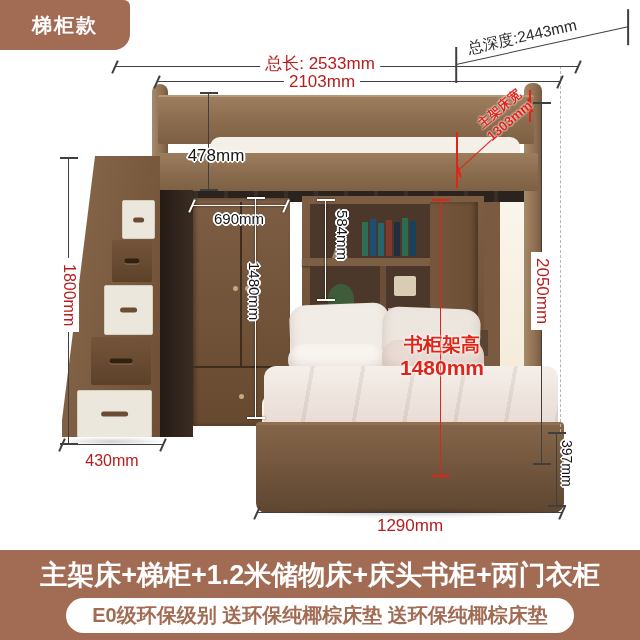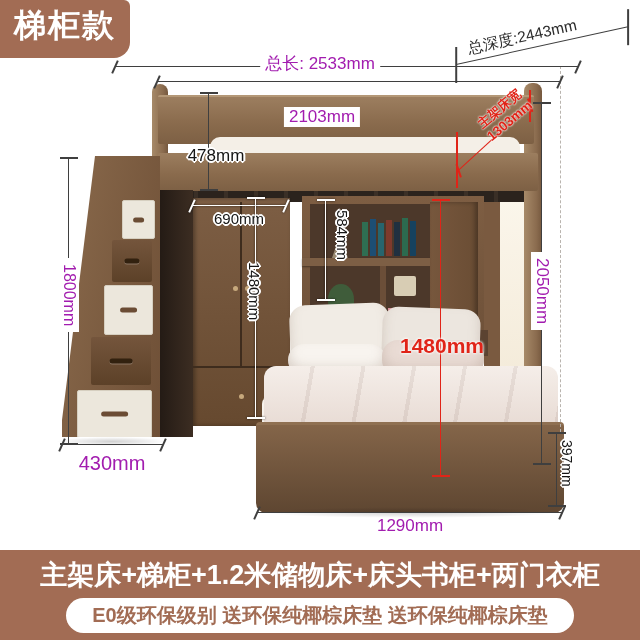--- a/index.html
+++ b/index.html
@@ -47,32 +47,32 @@
         background:var(--dimc);transform:rotate(24deg);}
   .dimh::before{left:-1px;} .dimh::after{right:-1px;}
   .dimv{width:0;border-left:1.6px solid var(--dimc);}
   .dimv::before,.dimv::after{content:"";position:absolute;left:-9px;width:18px;height:2.4px;background:var(--dimc);}
   .dimv::before{top:-1px;} .dimv::after{bottom:-1px;}
   .light{--dimc:#ffffff;filter:drop-shadow(0 0 1px rgba(0,0,0,.65));}
   .redline{--dimc:var(--red);}
   .vtick{position:absolute;width:2.2px;background:var(--red);}
   .dashed{position:absolute;width:0;border-left:1.2px dashed #b9b4ae;}
 
-  .lbl{position:absolute;font-size:15px;color:#a21caf;white-space:nowrap;line-height:1.15;}
+  .lbl{position:absolute;font-size:15px;color:#b91c1c;white-space:nowrap;line-height:1.15;}
   .c{transform:translateX(-50%);}
   .bgw{background:#fff;padding:0 5px;}
   .vert{writing-mode:vertical-rl;}
   .vert.bgw{padding:6px 1px;}
   .halo{font-weight:normal;color:#161616;
     text-shadow:-2px 0 #fff,2px 0 #fff,0 -2px #fff,0 2px #fff,-1px -1px #fff,1px -1px #fff,-1px 1px #fff,1px 1px #fff;}
   .red{color:var(--red);}
 
   
-  .badge{left:0;top:0;width:130px;height:58px;background:var(--brown);color:#fff;
-         border-radius:0 6px 16px 0;font-size:32px;font-weight:bold;line-height:50px;text-align:center;letter-spacing:2px;}
+  .badge{left:0;top:0;width:130px;height:50px;background:var(--brown);color:#fff;
+         border-radius:0 6px 16px 0;font-size:20px;font-weight:bold;line-height:50px;text-align:center;letter-spacing:2px;}
   .banner{left:0;top:550px;width:640px;height:90px;background:var(--brown);text-align:center;}
   .banner-title{margin-top:7px;font-size:27px;font-weight:bold;color:#fff;letter-spacing:0px;}
   .pill{display:inline-block;margin-top:5px;padding:4px 26px;background:#fff;border-radius:18px;
         color:var(--brown);font-size:20px;font-weight:bold;white-space:nowrap;}
 </style>
 <style>#dimDepth::before,#dimDepth::after{height:36px;top:-18px;transform:rotate(12.4deg);}</style></head>
 <body>
 
 <div class="stage">
 
@@ -148,21 +148,21 @@
   <div class="abs shadow" style="left:262px;top:507px;width:298px;height:11px;"></div>
 
   <div class="dims">
 
     <div class="dashed" style="left:560px;top:66px;height:366px;"></div>
 
     <div class="dimh" style="left:115px;top:66px;width:463px;"></div>
     <div class="lbl c bgw" style="left:320px;top:54px;font-size:17px;">总长: 2533mm</div>
 
     <div class="dimh" style="left:157px;top:81px;width:403px;"></div>
-    <div class="lbl c bgw" style="left:322px;top:72px;font-size:17px;margin-top:35px;">2103mm</div>
+    <div class="lbl c bgw" style="left:322px;top:72px;font-size:17px;">2103mm</div>
 
     <div class="dimh" id="dimDepth" style="left:456px;top:64px;width:176px;transform:rotate(-12.4deg);transform-origin:left top;"></div>
     <div class="lbl" style="left:466px;top:40px;font-size:15.5px;transform:rotate(-12.4deg);transform-origin:left top;color:#2b2b2b;">总深度:2443mm</div>
 
     <div class="dimv" style="left:208px;top:93px;height:97px;"></div>
     <div class="lbl c halo" style="left:216px;top:146px;font-size:17px;">478mm</div>
 
     <div class="dimh light" style="left:192px;top:205px;width:94px;"></div>
     <div class="lbl c halo" style="left:239px;top:210px;">690mm</div>
 
@@ -179,28 +179,29 @@
                 text-shadow:0 0 2px #fff,0 0 2px #fff;">
       <div>主架床宽</div>
       <div style="font-size:13.5px;">1303mm</div>
     </div>
 
     <div class="dimv" style="left:541px;top:103px;height:361px;"></div>
     <div class="lbl vert bgw" style="left:531px;top:252px;font-size:17px;">2050mm</div>
 
     <div class="dimv redline" style="left:440px;top:200px;height:276px;"></div>
     <div class="lbl c red" style="left:442px;top:334px;text-align:center;font-weight:bold;font-size:19px;text-shadow:0 0 3px #fff,0 0 3px #fff;">
+      <div>书柜架高</div>
       <div style="font-size:21px;">1480mm</div>
     </div>
 
     <div class="dimv" style="left:556px;top:433px;height:73px;"></div>
     <div class="lbl vert halo" style="left:559px;top:440px;font-size:14px;">397mm</div>
 
     <div class="dimh" style="left:62px;top:444px;width:101px;"></div>
-    <div class="lbl c" style="left:112px;top:452px;font-size:20px;">430mm</div>
+    <div class="lbl c" style="left:112px;top:452px;font-size:16px;">430mm</div>
 
     <div class="dimh" style="left:257px;top:512px;width:305px;"></div>
     <div class="lbl c" style="left:410px;top:516px;font-size:17px;">1290mm</div>
 
     <div class="dimv" style="left:68px;top:158px;height:286px;"></div>
     <div class="lbl vert bgw" style="left:59px;top:258px;font-size:16px;">1800mm</div>
   </div>
 
   <div class="abs badge">梯柜款</div>
 

